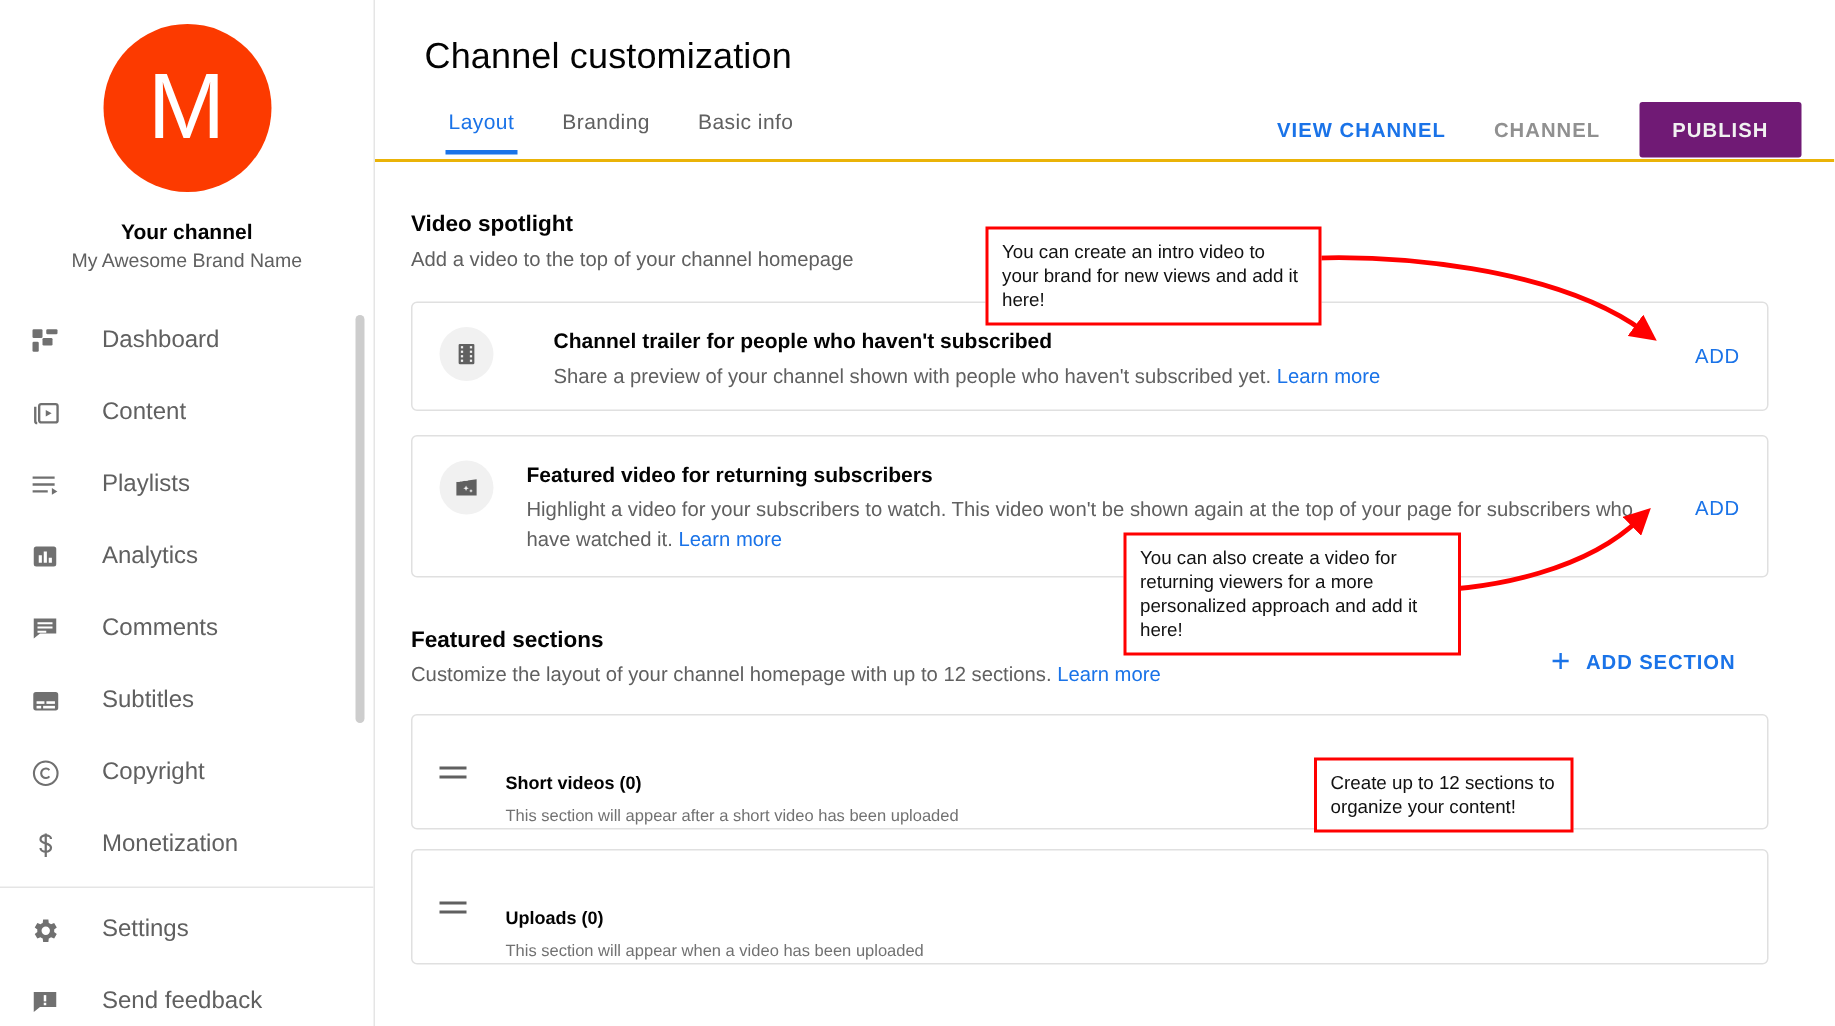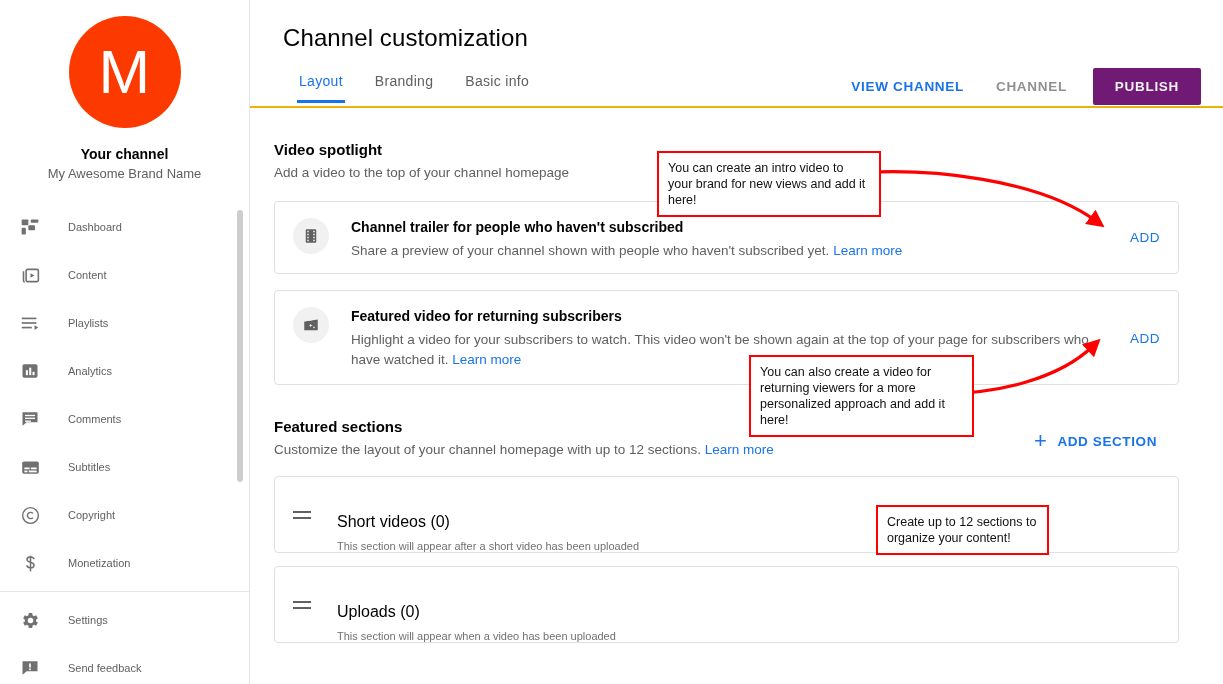--- a/index.html
+++ b/index.html
@@ -65,21 +65,21 @@
     cursor: pointer;
   }
   .nav-item .ico {
     width: 24px; height: 24px;
     flex: 0 0 24px;
     display: flex; align-items: center; justify-content: center;
     color: #606060;
     margin-right: 26px;
   }
   .nav-item .lbl {
-    font-size: 11px;
+    font-size: 16px;
     color: #606060;
     font-weight: 400;
     text-align: right;
   }
   .nav-divider {
     height: 1px;
     background: #e5e5e5;
     margin: 4px 0 4px 0;
   }
   .scrollbar-track {
@@ -224,22 +224,22 @@
     cursor: grab;
   }
   .drag-handle span {
     display: block;
     height: 2px;
     background: #606060;
     width: 18px;
   }
 
   .sectionrow-title {
-    font-size: 16px;
-    font-weight: 400;
+    font-size: 12px;
+    font-weight: 700;
     color: #030303;
     margin-top: 36px;
   }
   .sectionrow-desc {
     font-size: 11px;
     color: #717171;
     margin-top: 9px;
   }
 
   .add-section-btn {
@@ -431,21 +431,21 @@
       <div class="btn-text btn-view">VIEW CHANNEL</div>
       <div class="btn-text btn-cancel">CHANNEL</div>
       <div class="btn-publish">PUBLISH</div>
     </div>
 
     <div style="position:absolute; left:24px; top:141px; width:905px;">
       <div class="sec-title">Video spotlight</div>
       <div class="sec-sub">Add a video to the top of your channel homepage</div>
     </div>
 
-    <div class="card" style="position:absolute; left:24px; top:201px; width:905px; height:73px; padding:16px 18px;">
+    <div class="card" style="position:absolute; left:24px; top:201px; width:905px; height:73px; padding:16px 18px;gap:18px;">
       <div class="card-icon-wrap">
         <svg width="18" height="18" viewBox="0 0 24 24" fill="#606060">
           <rect x="5" y="3" width="14" height="18" rx="1"></rect>
           <rect x="7" y="5" width="2" height="2" fill="#f1f1f1"></rect>
             <rect x="7" y="9" width="2" height="2" fill="#f1f1f1"></rect>
           <rect x="7" y="13" width="2" height="2" fill="#f1f1f1"></rect>
             <rect x="7" y="17" width="2" height="2" fill="#f1f1f1"></rect>
           <rect x="15" y="5" width="2" height="2" fill="#f1f1f1"></rect>
             <rect x="15" y="9" width="2" height="2" fill="#f1f1f1"></rect>
           <rect x="15" y="13" width="2" height="2" fill="#f1f1f1"></rect>

